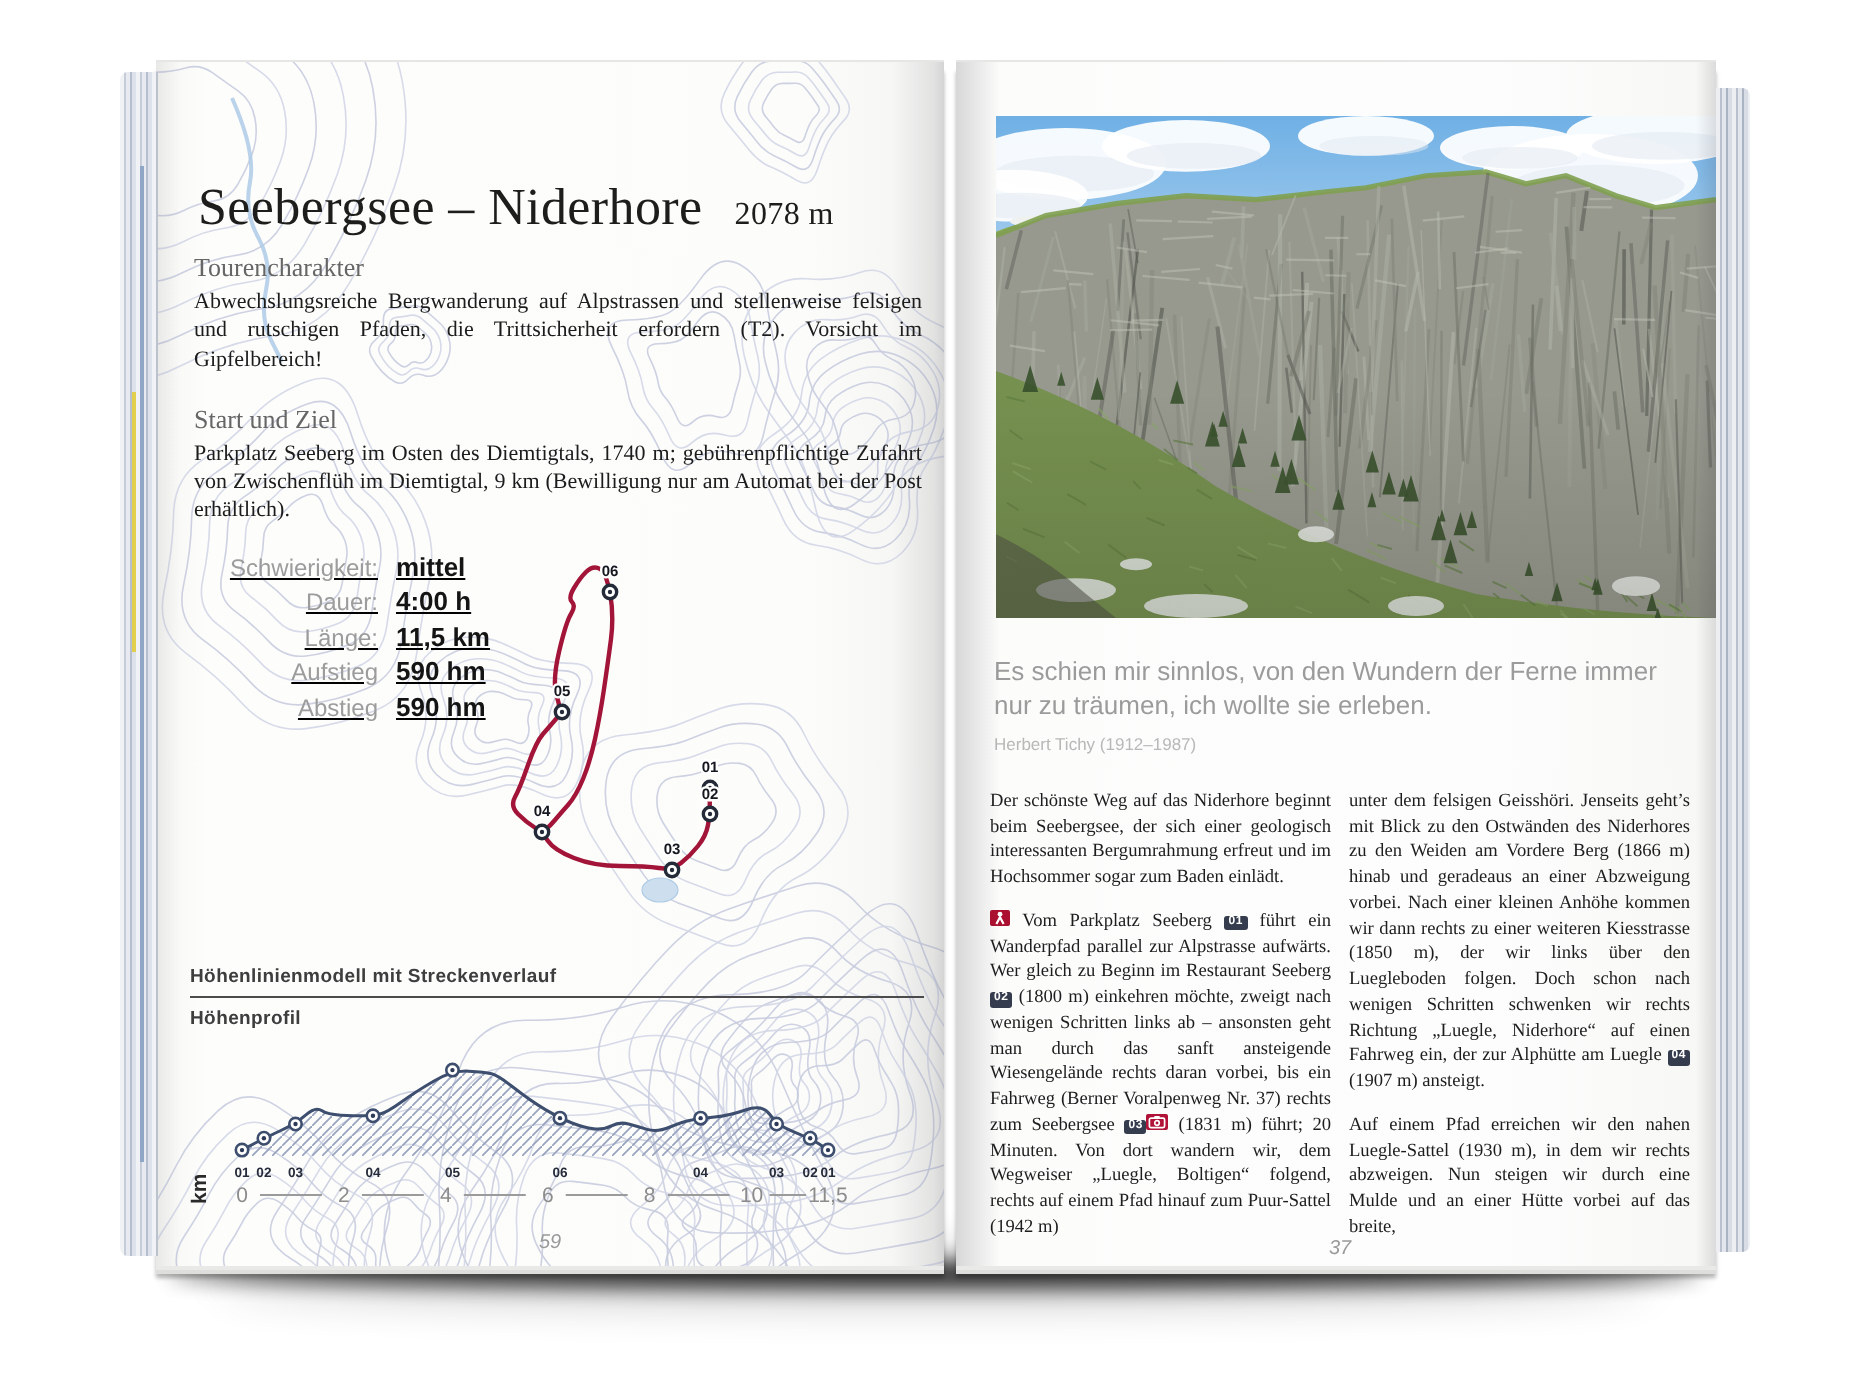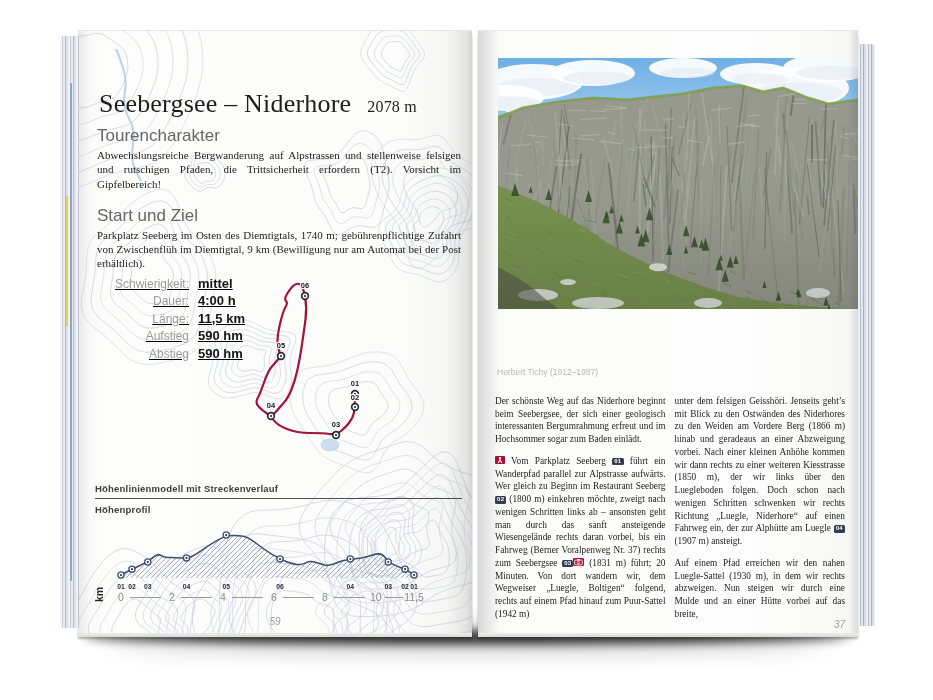--- a/index.html
+++ b/index.html
@@ -30,34 +30,34 @@
   .book-shadow2{position:absolute;left:48px;right:48px;bottom:-4px;height:18px;background:#000;opacity:.30;
         filter:blur(12px);border-radius:50%;}
 
   
   #map-svg{position:absolute;left:0;top:0;width:394px;height:602px;}
   .lp-content{position:absolute;inset:0;z-index:2;}
   .lp-title{position:absolute;left:21px;top:58px;margin:0;font-family:"Liberation Serif",serif;font-weight:400;
         font-size:26px;color:#1d1d1b;letter-spacing:.2px;white-space:nowrap;}
   .lp-title .alt{font-size:16px;margin-left:16px;}
   #sections{position:absolute;left:19px;top:95px;width:364px;}
-  .sec-heading{font-family:Liberation Sans, sans-serif;font-size:17px;color:#666;margin:0 0 2px 0;}
+  .sec-heading{font-family:Liberation Serif, serif;font-size:13px;color:#666;margin:0 0 2px 0;}
   .sec-body{font-family:"Liberation Serif",serif;font-size:11px;line-height:1.3;color:#1c1c1c;
         text-align:justify;margin:0 0 15px 0;}
   #stats{position:absolute;left:14px;top:245px;}
   .stat-row{display:flex;align-items:baseline;height:17.4px;text-decoration:underline;}
   .stat-label{width:97px;text-align:right;margin-right:9px;font-size:12px;color:#9c9c9c;}
   .stat-value{font-size:13px;font-weight:bold;color:#141414;text-align:right;}
   .caption-block{position:absolute;left:17px;top:452px;right:10px;}
   .map-caption,.profile-caption{font-size:9.5px;font-weight:bold;color:#3e3e3e;letter-spacing:.2px;}
   .caption-rule{border:none;border-top:1px solid #4c4c4c;margin:4px 0 5px 0;}
   #profile-svg{position:absolute;left:8px;top:482px;width:352px;height:92px;}
   .pagenum{position:absolute;font-size:10px;font-style:italic;color:#9a9a9a;text-align:center;}
   .pn-left{left:0;right:0;top:585px;}
-  .pn-right{left:17px;right:13px;top:588px;text-align:right;}
+  .pn-right{left:17px;right:13px;top:588px;}
 
   
   .photo{position:absolute;left:20px;top:27px;right:0;height:251px;overflow:hidden;}
   .photo svg{width:100%;height:100%;display:block;}
   .quote{position:absolute;left:19px;top:296px;width:352px;font-size:13px;line-height:1.34;color:#9b9b9b;}
   .quote-attr{position:absolute;left:19px;top:336px;font-size:8.5px;color:#b8b8b8;}
   .cols{position:absolute;left:17px;top:364px;right:13px;display:flex;gap:9px;}
   .col{flex:1;font-family:"Liberation Serif",serif;font-size:9.3px;line-height:1.37;color:#1d1d1d;text-align:justify;}
   .col p{margin:0 0 9px 0;}
   .badge{display:inline-block;background:#353c4d;color:#fff;font-family:"Liberation Sans",sans-serif;
@@ -622,20 +622,21 @@
           <ellipse cx="40" cy="238" rx="20" ry="6" fill="#e6e9e4" opacity="0.9"></ellipse>
           <ellipse cx="100" cy="246" rx="26" ry="6" fill="#e6e9e4" opacity="0.9"></ellipse>
           <ellipse cx="160" cy="210" rx="9" ry="4" fill="#e6e9e4" opacity="0.9"></ellipse>
           <ellipse cx="210" cy="246" rx="14" ry="5" fill="#e6e9e4" opacity="0.9"></ellipse>
           <ellipse cx="320" cy="236" rx="12" ry="5" fill="#e6e9e4" opacity="0.9"></ellipse>
           <ellipse cx="70" cy="225" rx="8" ry="3" fill="#e6e9e4" opacity="0.9"></ellipse>
           <path d="M0,252 L0,210 Q25,222 45,240 L60,252 Z" fill="#4c4f46" opacity="0.55"></path>
           <rect x="0" y="0" width="360" height="252" fill="url(#vig)"></rect>
         </svg>
     </div>
+    <div class="quote">Es schien mir sinnlos, von den Wundern der Ferne immer nur zu träumen, ich wollte sie erleben.</div>
     <div class="quote-attr">Herbert Tichy (1912–1987)</div>
     <div class="cols">
       <div class="col" id="col-0">
           <p>Der schönste Weg auf das Niderhore beginnt beim Seebergsee, der sich einer geologisch interessanten Bergumrahmung erfreut und im Hochsommer sogar zum Baden einlädt.</p>
           <p><span class="icon-box"><svg width="10" height="8" viewBox="0 0 10 8">
                 <rect width="10" height="8" rx="1" fill="#ac1030"></rect>
                 <circle cx="5" cy="2.1" r="1.2" fill="#fff"></circle>
                 <path d="M3.2 7 L5 3.6 L6.8 7" stroke="#fff" stroke-width="1.1" fill="none"></path>
               </svg></span> Vom Parkplatz Seeberg <span class="badge">01</span> führt ein Wanderpfad parallel zur Alpstrasse aufwärts. Wer gleich zu Beginn im Restaurant Seeberg <span class="badge">02</span> (1800 m) einkehren möchte, zweigt nach wenigen Schritten links ab – ansonsten geht man durch das sanft ansteigende Wiesengelände rechts daran vorbei, bis ein Fahrweg (Berner Voralpenweg Nr. 37) rechts zum Seebergsee <span class="badge">03</span><span class="icon-box"><svg width="11" height="8" viewBox="0 0 11 8">
                 <rect width="11" height="8" rx="1" fill="#b01238"></rect>

